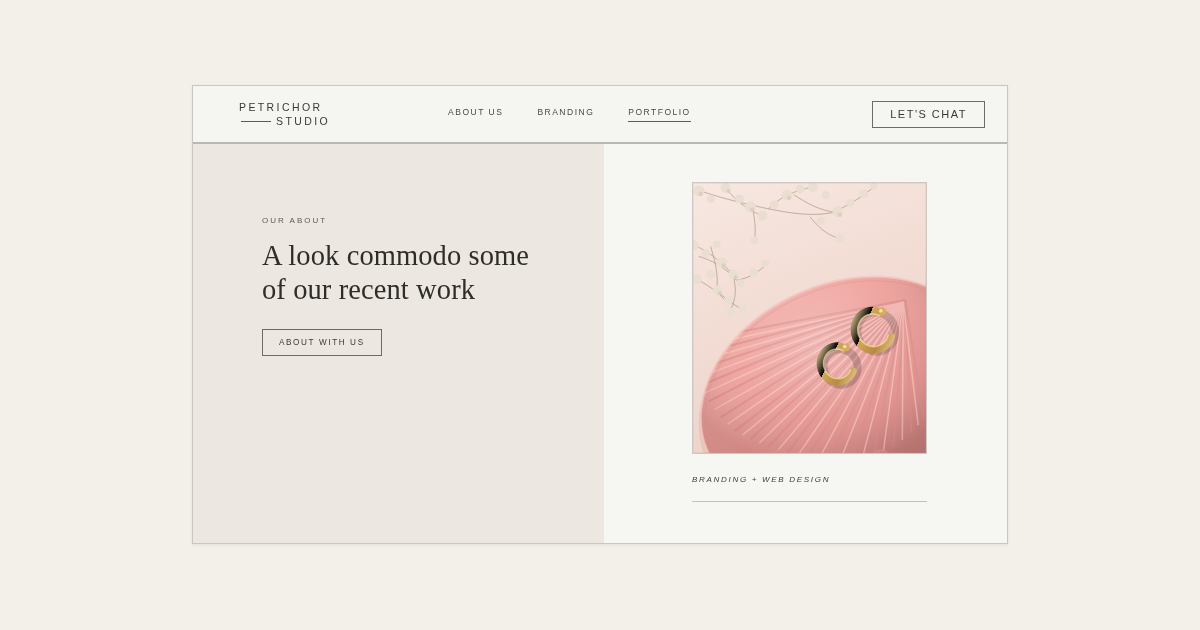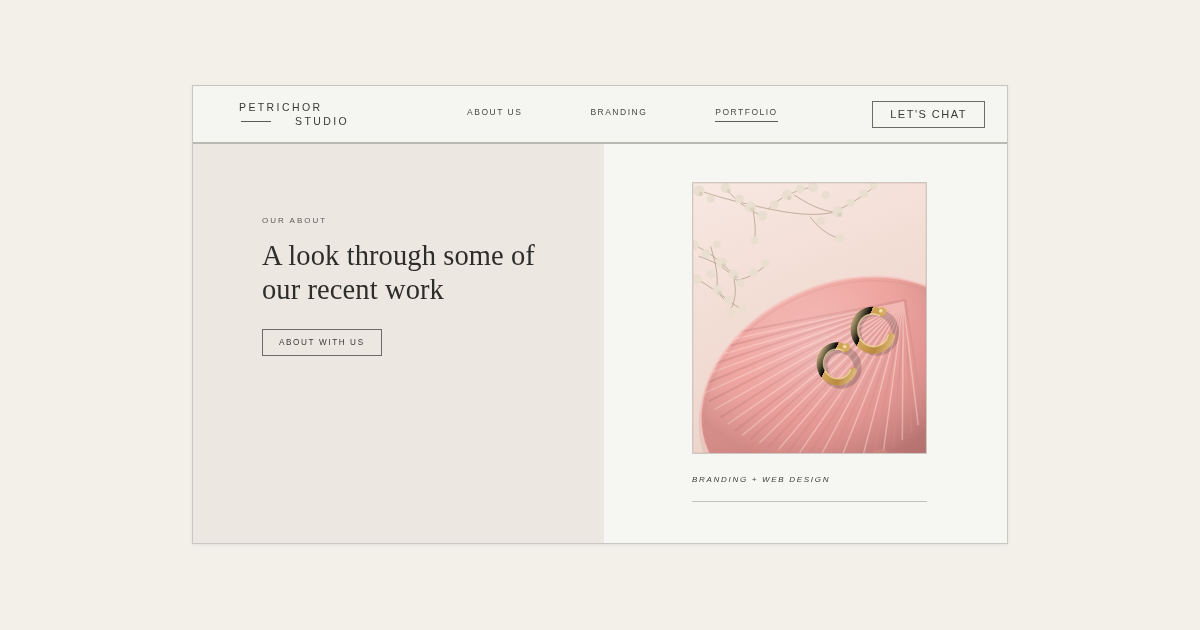--- a/index.html
+++ b/index.html
@@ -61,41 +61,41 @@
   }
   .logo-line-1 {
     font-size: 10.5px;
     letter-spacing: 2.4px;
     color: #3b3936;
     font-weight: 400;
   }
   .logo-line-2 {
     display: flex;
     align-items: center;
-    gap: 24px;
+    gap: 5px;
     margin-top: 4px;
     padding-left: 2px;
   }
   .logo-rule {
     display: block;
     width: 30px;
     height: 1px;
     background: #5c5a55;
   }
   .logo-line-2 .logo-word {
     font-size: 10.5px;
     letter-spacing: 2.4px;
     color: #3b3936;
   }
 
   
   .main-nav {
     display: flex;
     align-items: center;
-    gap: 68px;
+    gap: 34px;
     margin-left: 118px;
   }
   .nav-item {
     font-size: 8.5px;
     letter-spacing: 1.5px;
     color: #4a4845;
     text-decoration: none;
     padding-bottom: 4px;
     white-space: nowrap;
     cursor: pointer;
@@ -240,21 +240,21 @@
         <a class="nav-item is-active" href="#">PORTFOLIO</a>
       </nav>
 
       <button class="header-cta">LET'S CHAT</button>
     </header>
 
     <div class="site-body">
 
       <section class="panel-left">
         <div class="eyebrow">OUR ABOUT</div>
-        <h1 class="headline">A look through some of our recent work</h1>
+        <h1 class="headline">A look commodo some of our recent work</h1>
         <button class="work-cta">ABOUT WITH US</button>
       </section>
 
       <section class="panel-right">
         <article class="project-card">
 
           <div class="project-photo">
             <svg viewBox="0 0 235 272" preserveAspectRatio="xMidYMid slice">
               <defs>
                 <linearGradient id="bgGrad" x1="0" y1="0" x2="0.35" y2="1">

